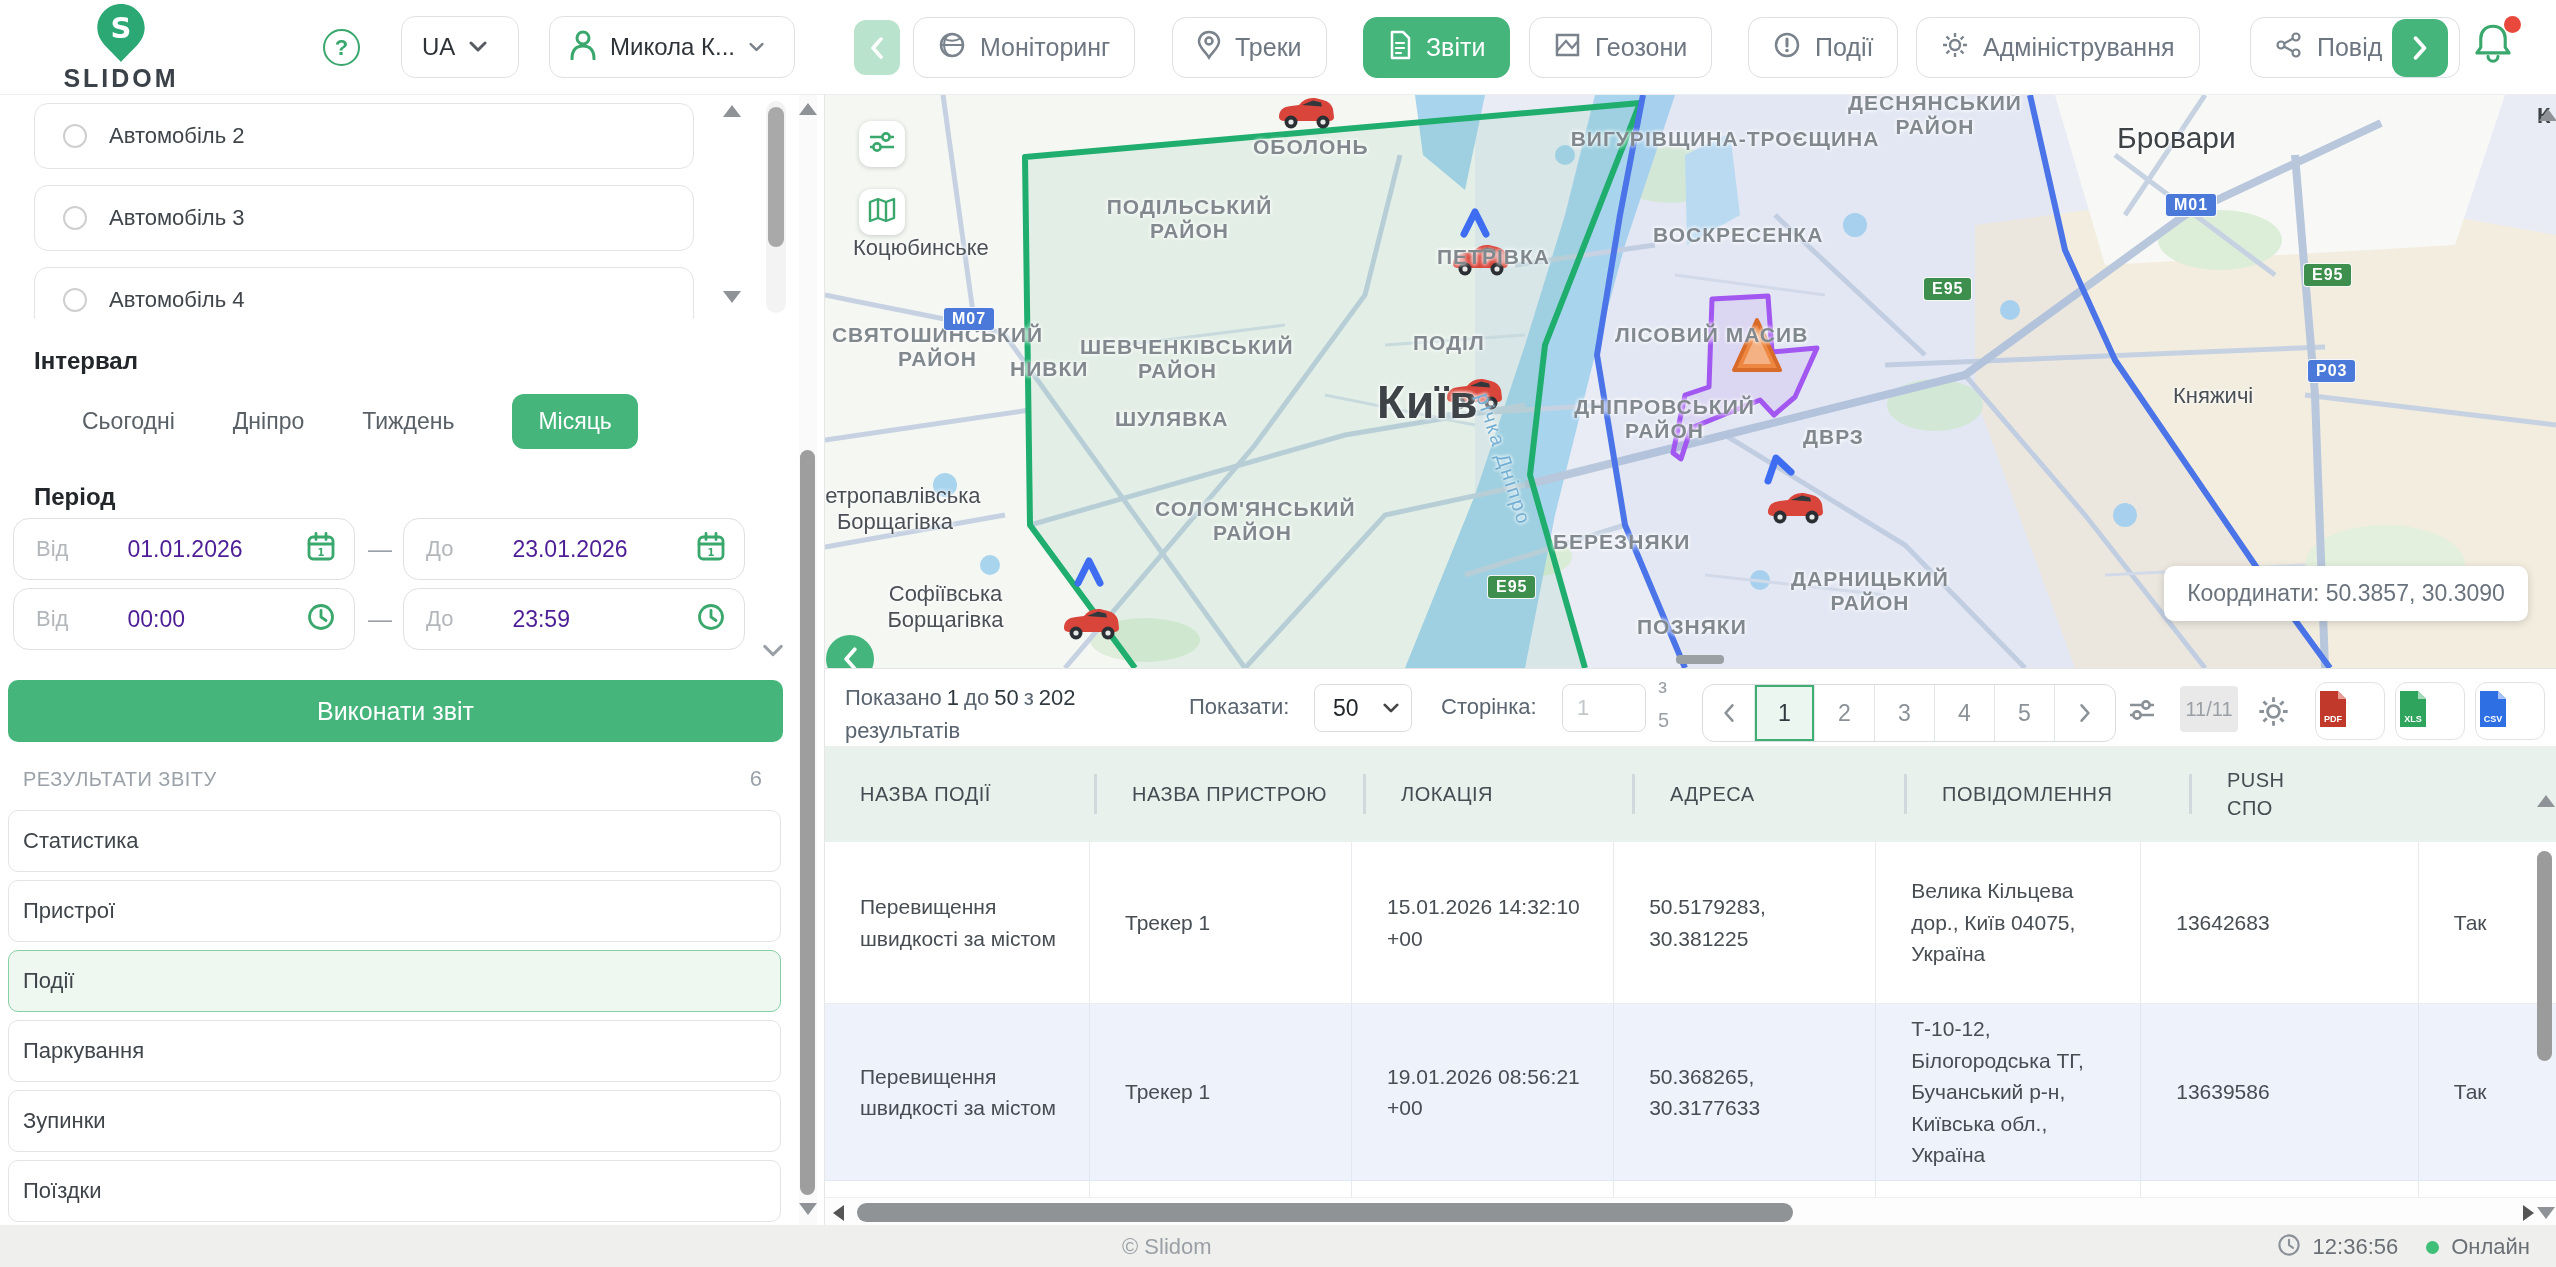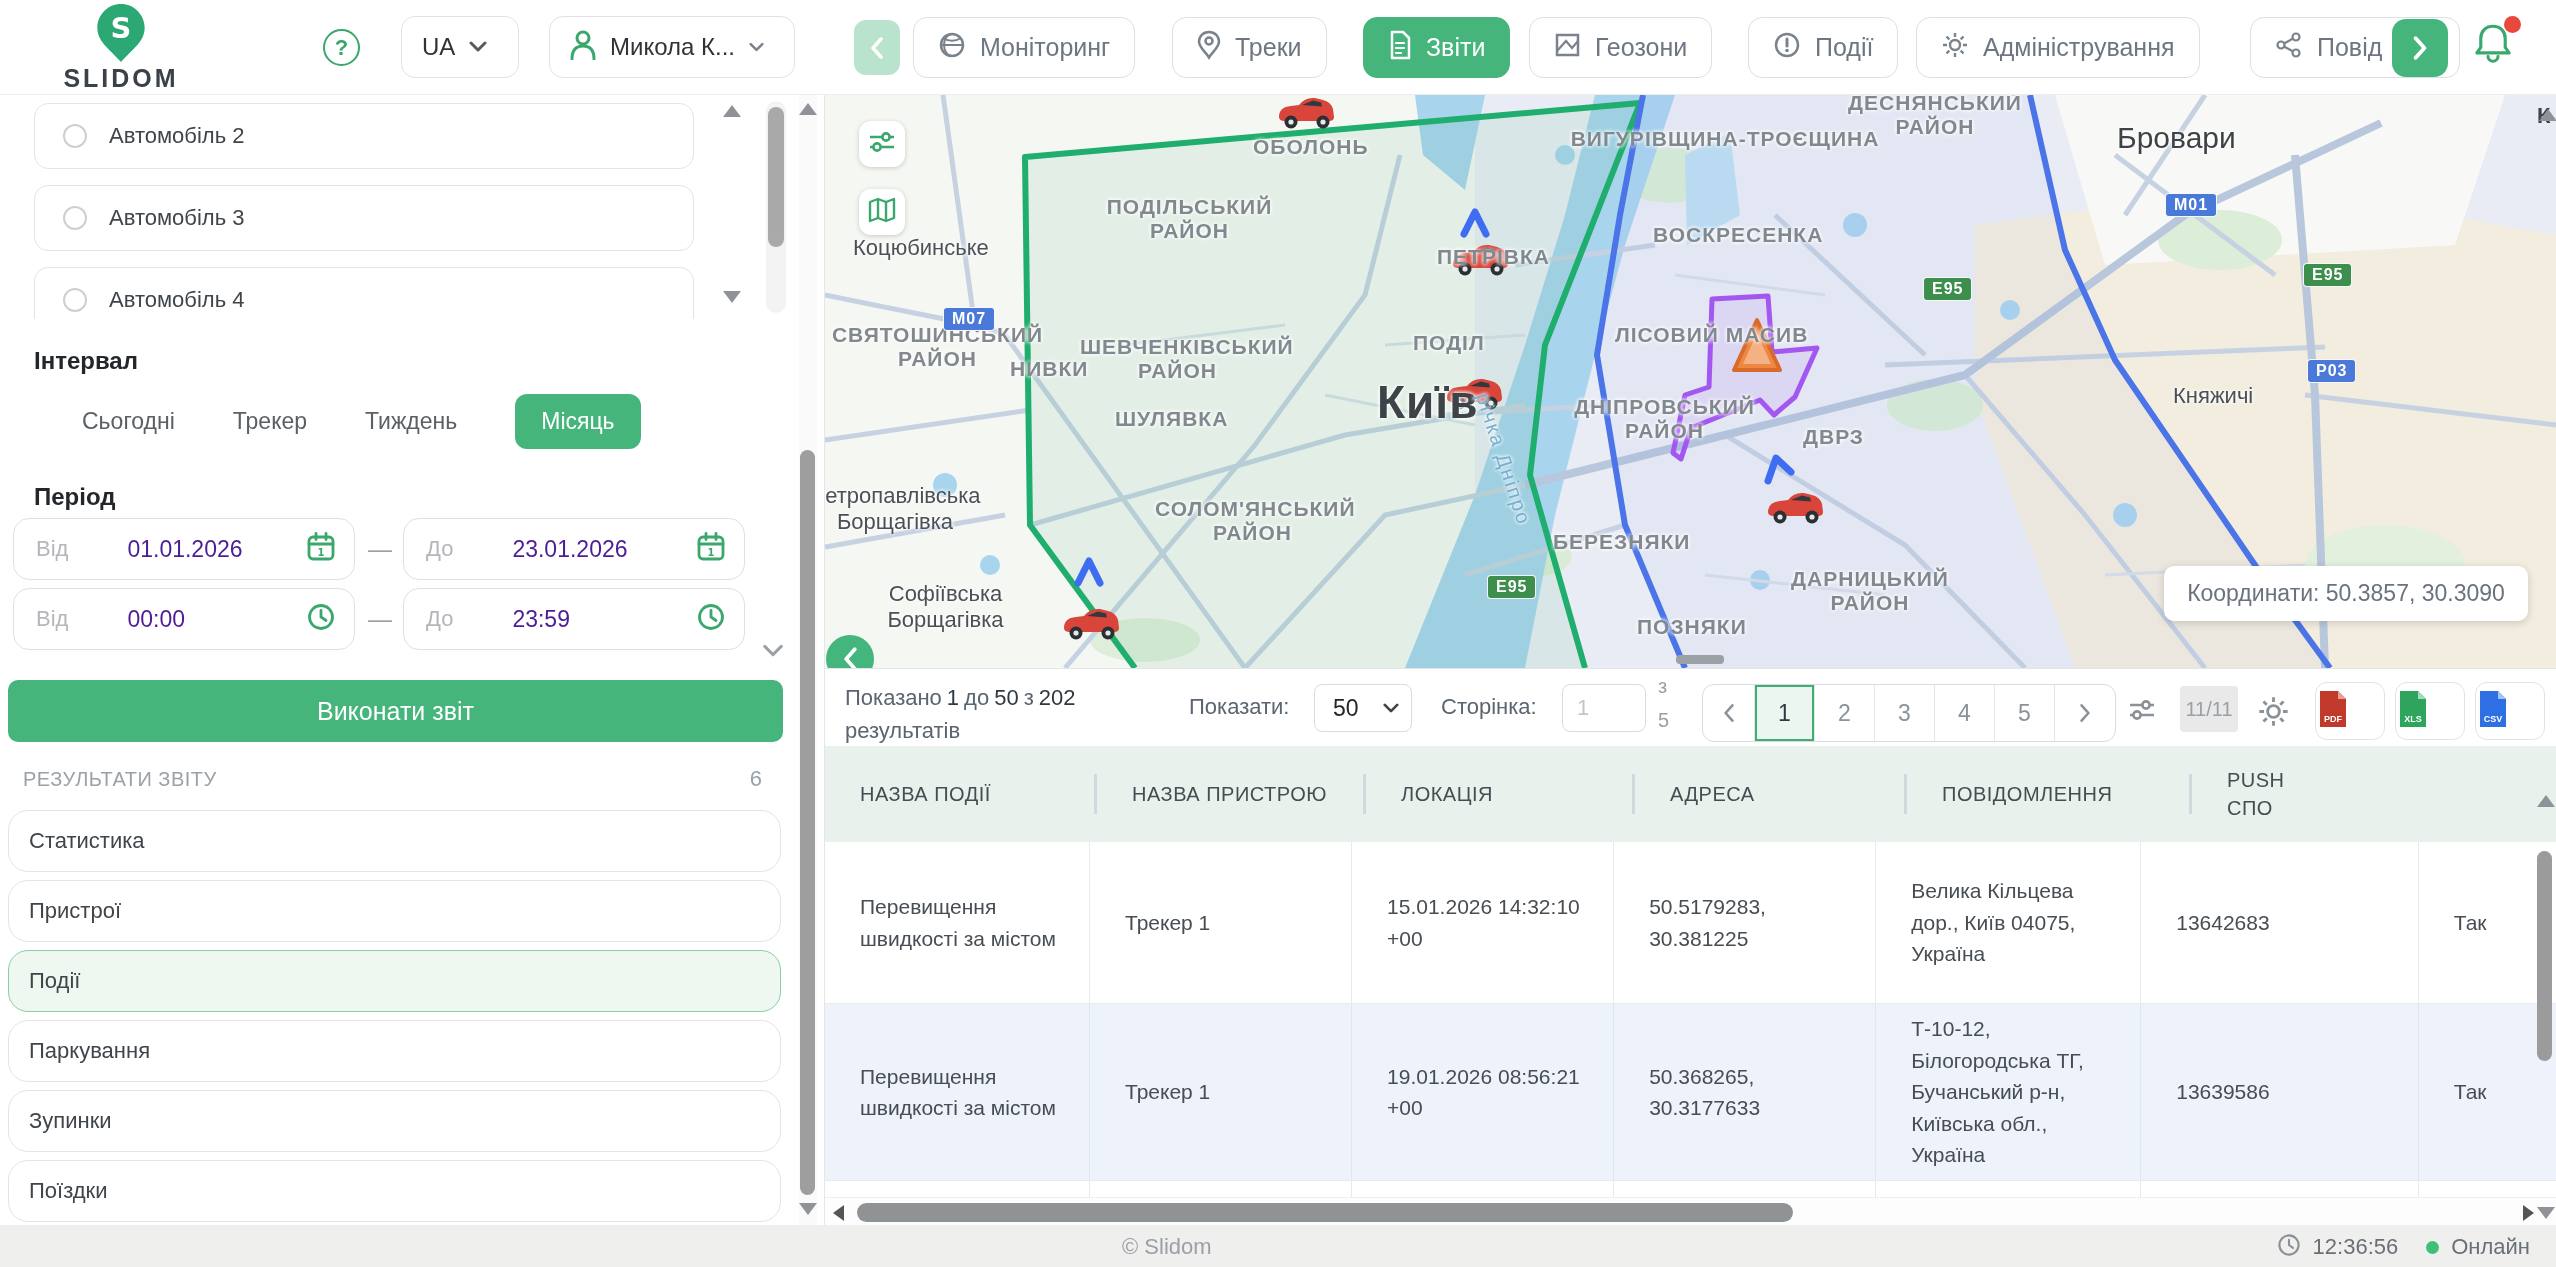--- a/index.html
+++ b/index.html
@@ -56,22 +56,22 @@
                align-items:center; padding:0 18px 0 22px; cursor:text; }
   .input-prefix { font-size:22px; color:#b3b6ba; margin-right:14px; }
   .input-value { font-size:23px; color:#4c1d95; flex:1;margin-left:45px; }
   .range-dash { position:absolute; font-size:24px; color:#9aa0a6; }
 
   .run-btn { position:absolute; left:8px; top:585px; width:775px; height:62px; background:#45b57c; border-radius:10px; border:none;
              color:#fff; font-size:25px; display:flex; align-items:center; justify-content:center; cursor:pointer;
              font-family:"Liberation Sans",sans-serif; }
   .results-title { position:absolute; left:23px; top:673px; font-size:20px; letter-spacing:0.5px; color:#9aa1a8; }
   .results-count { position:absolute; right:62px; top:671px; font-size:22px; color:#9aa1a8; }
-  .res-card { position:absolute; left:8px; width:773px; height:62px; border:1px solid #e2e4e6; border-radius:20px; background:#fff;
-              display:flex; align-items:center; padding-left:20px; font-size:22px; color:#3f454a; cursor:pointer; }
+  .res-card { position:absolute; left:8px; width:773px; height:62px; border:1px solid #e2e4e6; border-radius:10px; background:#fff;
+              display:flex; align-items:center; padding-left:14px; font-size:22px; color:#3f454a; cursor:pointer; }
   .res-card.selected { background:#eef8f1; border-color:#86cfa4; }
   .side-chev { position:absolute; left:762px; top:548px; }
 
   
   .map { position:absolute; left:825px; top:95px; width:1731px; height:573px; overflow:hidden; background:#f4f6f2; cursor:grab; }
   .map svg.base { position:absolute; left:0; top:0; }
   .map-label { position:absolute; z-index:6; pointer-events:none; text-shadow:0 0 4px #fff, 0 0 4px #fff; }
   .district { color:#81898f; font-weight:bold; font-size:21px; letter-spacing:1px; text-align:center; }
   .town { color:#4a5055; font-size:22px; text-align:center; }
   .city-big { color:#3e4347; font-size:46px; font-weight:bold; letter-spacing:1px; }
@@ -307,21 +307,21 @@
       </div>
     </div>
     <div class="mini-sb-track"></div>
     <div class="mini-sb-thumb"></div>
     <div class="tri-up" style="left:723px; top:10px;"></div>
     <div class="tri-down" style="left:723px; top:196px;"></div>
 
     <div class="section-title" style="top:252px;">Інтервал</div>
     <div class="interval-row">
       <span class="interval-opt">Сьогодні</span>
-      <span class="interval-opt">Трекер</span>
+      <span class="interval-opt">Дніпро</span>
       <span class="interval-opt">Тиждень</span>
       <span class="interval-opt selected">Місяць</span>
     </div>
 
     <div class="section-title" style="top:388px;">Період</div>
 
     <div class="input-box" style="left:13px; top:423px; width:342px;">
       <span class="input-prefix">Від</span>
       <span class="input-value">01.01.2026</span>
       <span>

